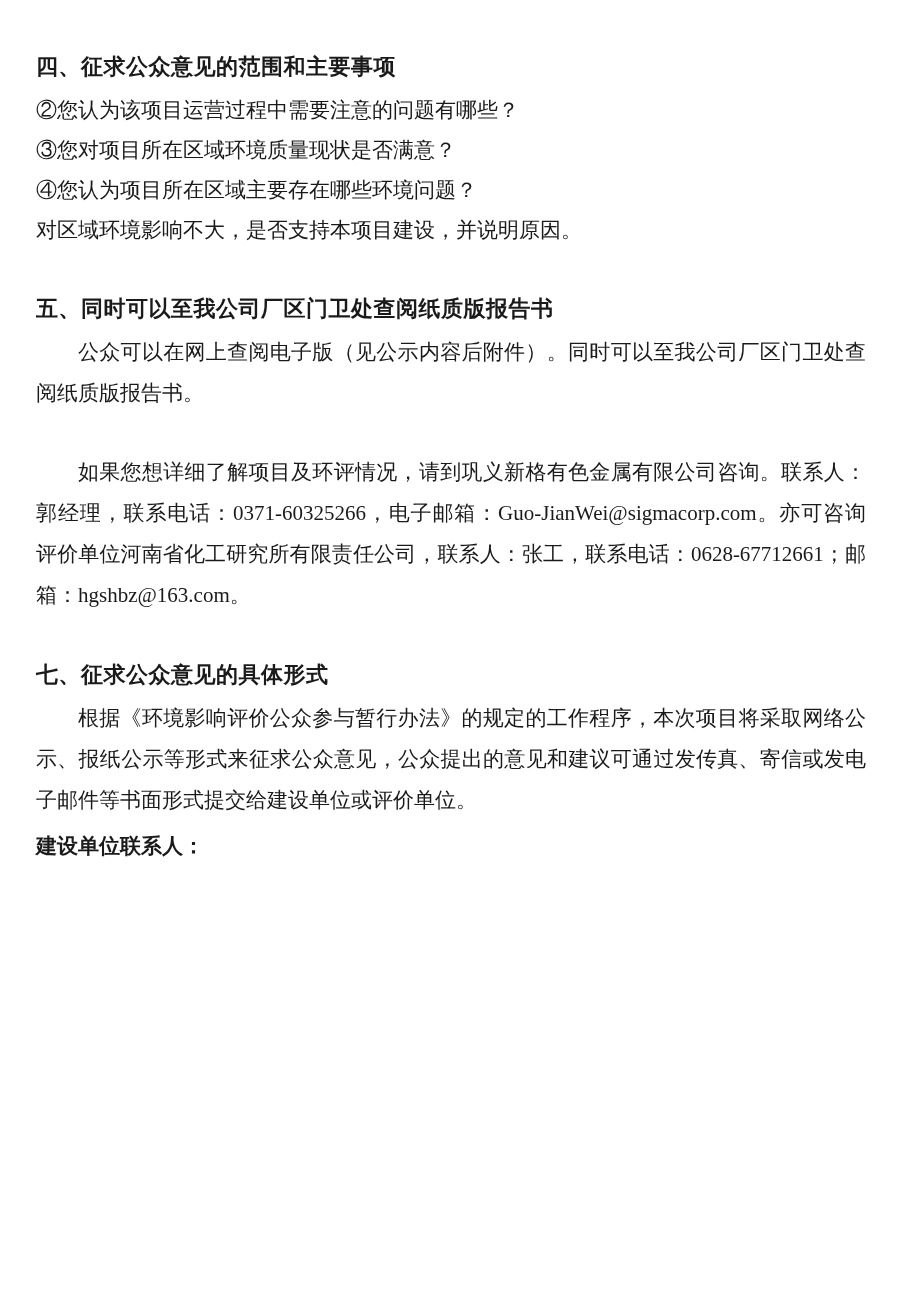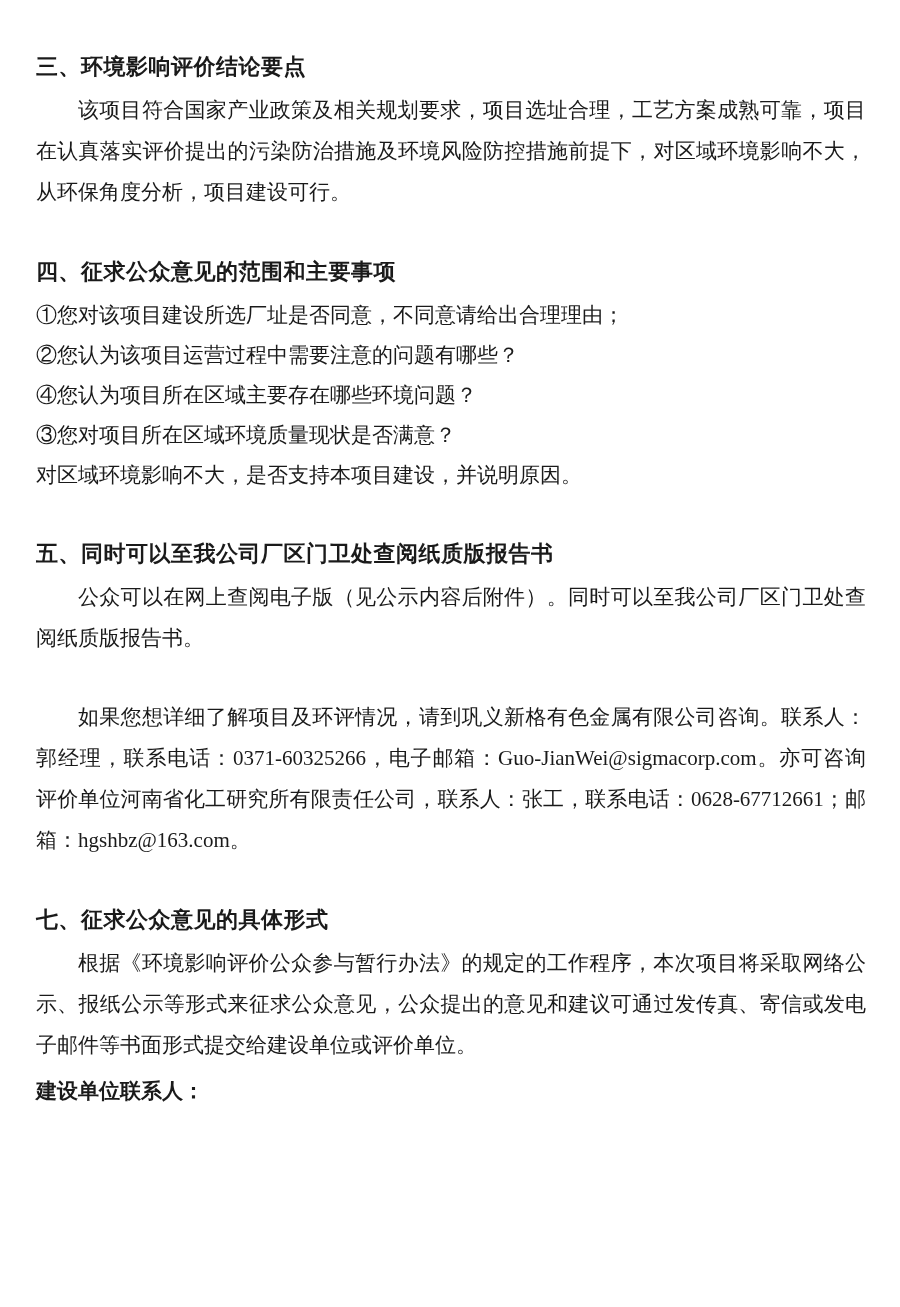--- a/index.html
+++ b/index.html
@@ -47,31 +47,26 @@
     line-height: 42px;
     margin-top: 4px;
     text-align: left;
   }
 </style>
 </head>
 <body>
 
 <div class="doc-page">
 
-  <section class="doc-section">
-    <h2 class="section-heading">三、环境影响评价结论要点</h2>
-    <p class="para-indent">该项目符合国家产业政策及相关规划要求，项目选址合理，工艺方案成熟可靠，项目在认真落实评价提出的污染防治措施及环境风险防控措施前提下，对区域环境影响不大，从环保角度分析，项目建设可行。</p>
-  </section>
 
   <section class="doc-section">
     <h2 class="section-heading">四、征求公众意见的范围和主要事项</h2>
-    <p class="list-item">①您对该项目建设所选厂址是否同意，不同意请给出合理理由；</p>
     <p class="list-item">②您认为该项目运营过程中需要注意的问题有哪些？</p>
+    <p class="list-item">③您对项目所在区域环境质量现状是否满意？</p>
     <p class="list-item">④您认为项目所在区域主要存在哪些环境问题？</p>
-    <p class="list-item">③您对项目所在区域环境质量现状是否满意？</p>
     <p class="list-item">对区域环境影响不大，是否支持本项目建设，并说明原因。</p>
   </section>
 
   <section class="doc-section">
     <h2 class="section-heading">五、同时可以至我公司厂区门卫处查阅纸质版报告书</h2>
     <p class="para-indent">公众可以在网上查阅电子版（见公示内容后附件）。同时可以至我公司厂区门卫处查阅纸质版报告书。</p>
   </section>
 
   <section class="doc-section">
     <p class="para-indent">如果您想详细了解项目及环评情况，请到巩义新格有色金属有限公司咨询。联系人：郭经理，联系电话：0371-60325266，电子邮箱：Guo-JianWei@sigmacorp.com。亦可咨询评价单位河南省化工研究所有限责任公司，联系人：张工，联系电话：0628-67712661；邮箱：hgshbz@163.com。</p>

